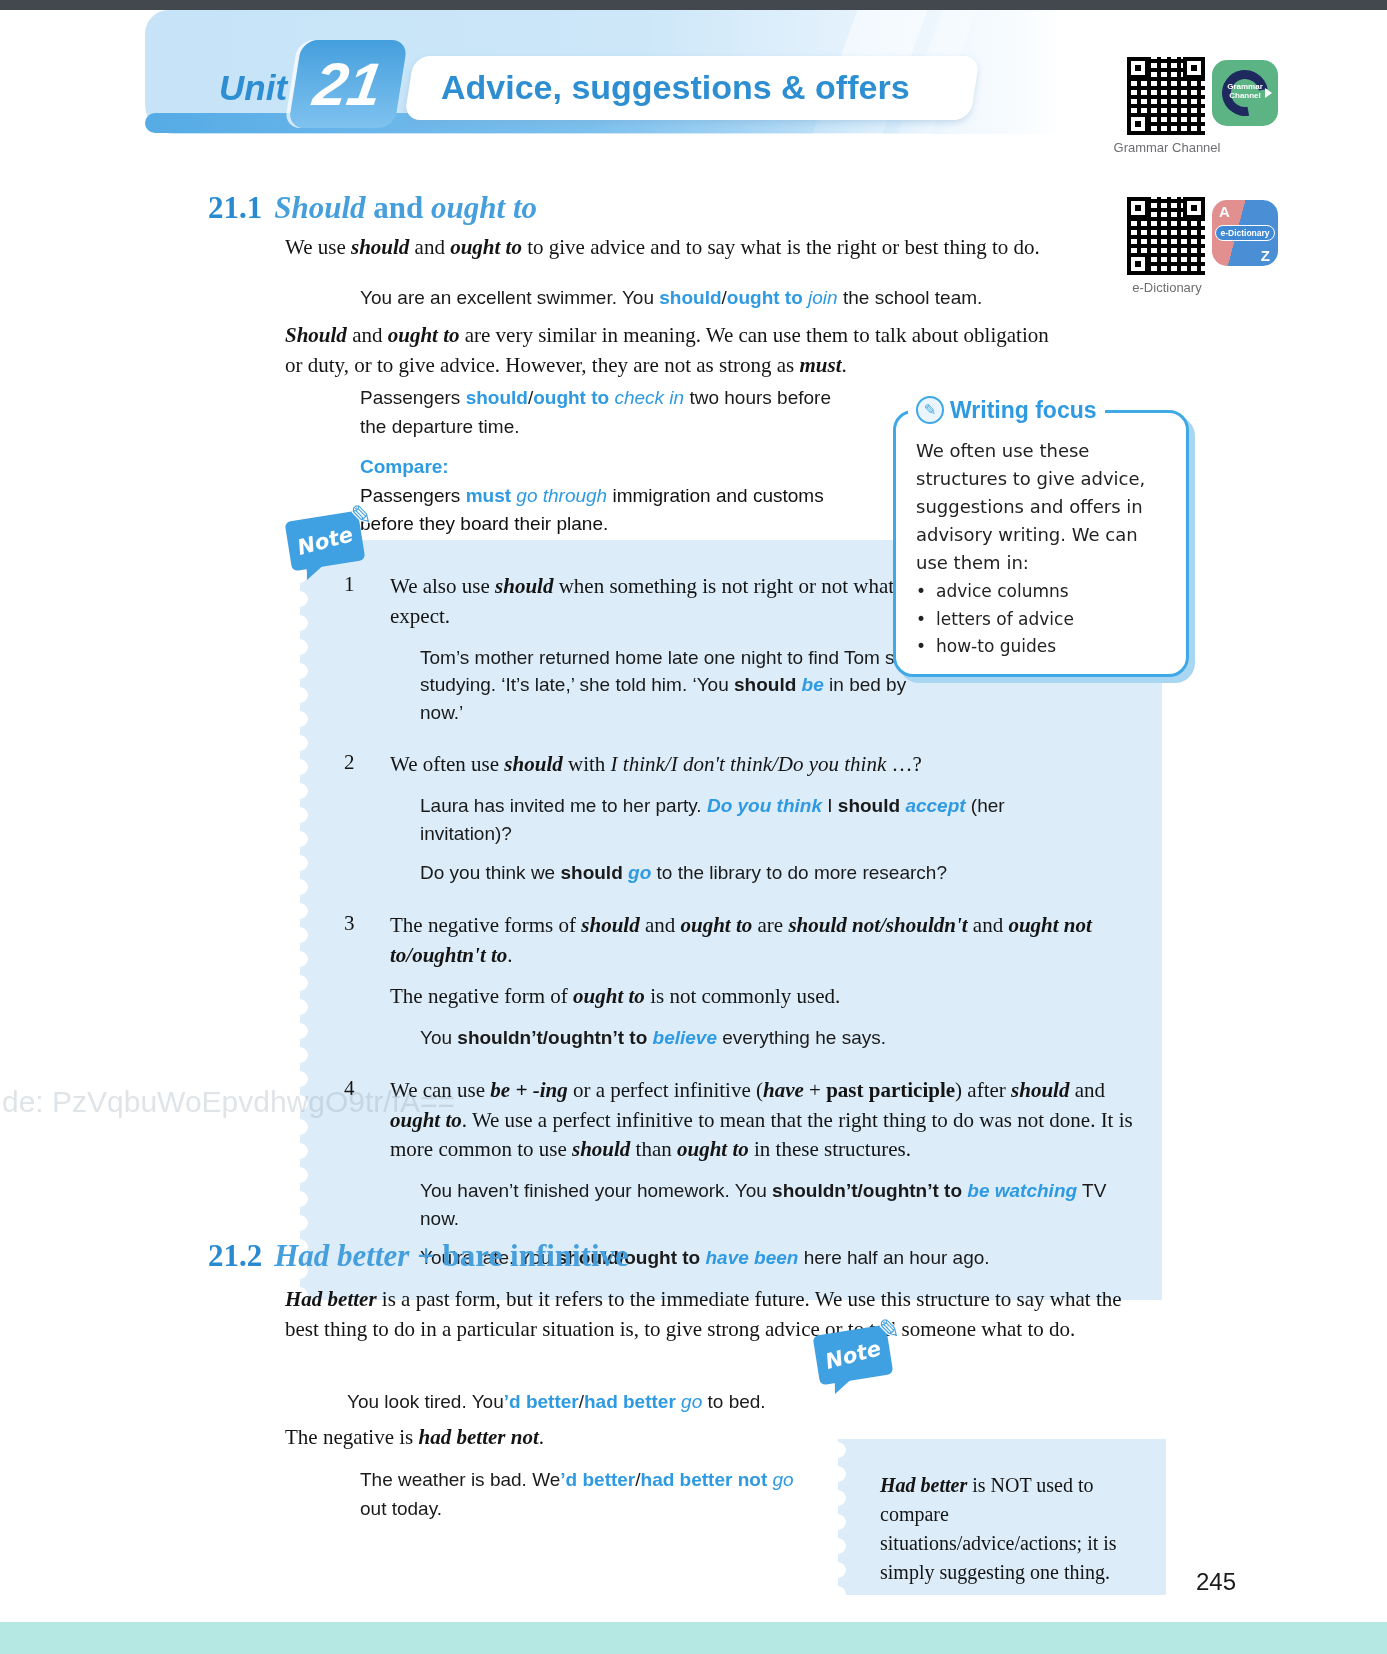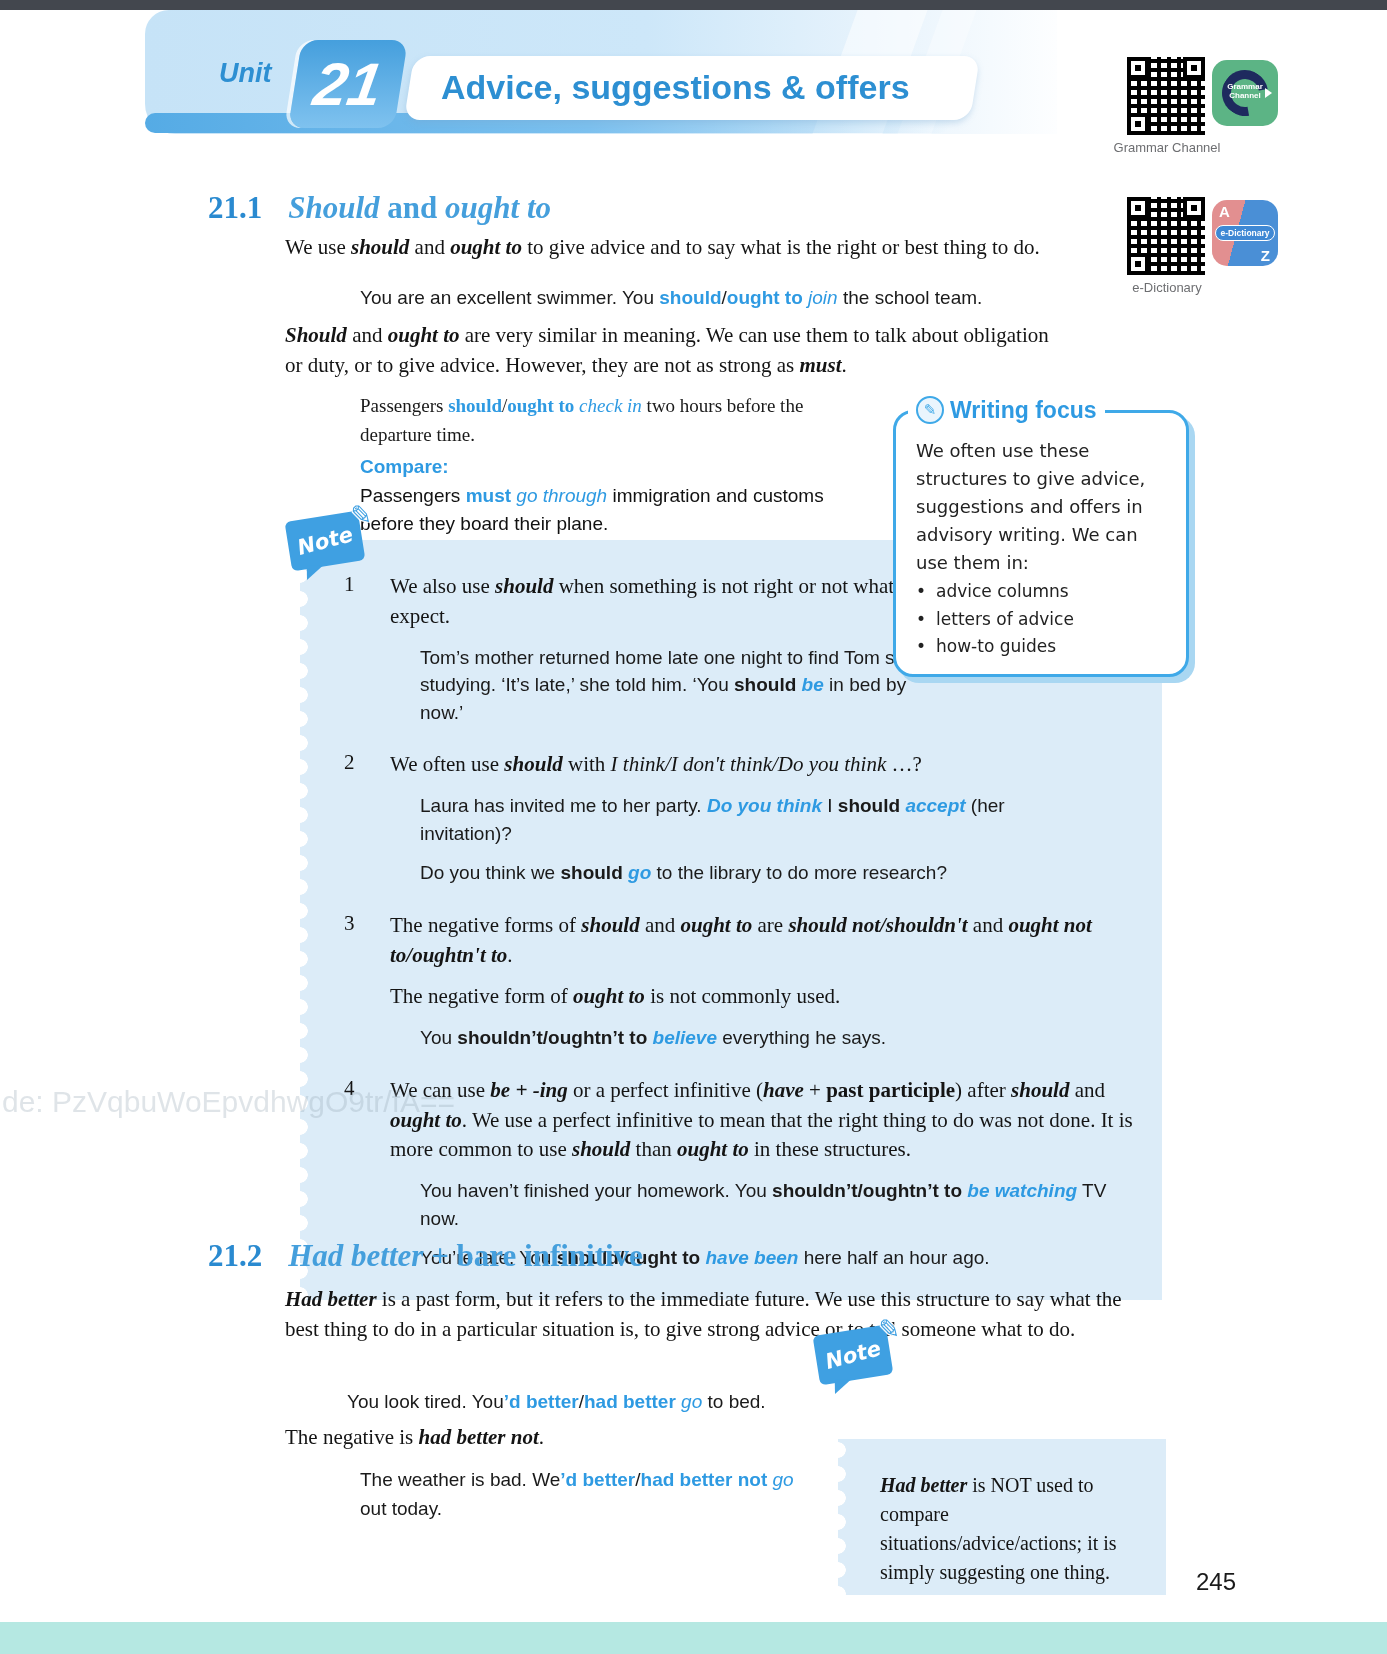--- a/index.html
+++ b/index.html
@@ -17,22 +17,22 @@
   .bottombar{position:absolute;left:0;top:1622px;width:1387px;height:32px;background:#b5e8e2;}
 
   
   .banner{position:absolute;left:145px;top:10px;width:912px;height:124px;
     background:linear-gradient(90deg,#c6e3f7 0%,#cde7f9 55%,#e7f3fc 80%,#fdfeff 100%);
     border-radius:24px 0 0 30px;overflow:visible;}
   .banner .stripe1{position:absolute;left:690px;top:0;width:70px;height:124px;background:rgba(255,255,255,0.5);transform:skewX(-20deg);}
   .banner .stripe2{position:absolute;left:775px;top:0;width:34px;height:124px;background:rgba(255,255,255,0.35);transform:skewX(-20deg);}
   .banner .underbar{position:absolute;left:0;top:103px;width:805px;height:20px;border-radius:10px;
     background:linear-gradient(90deg,#55abe5 0%,#7cc0ee 55%,rgba(190,222,246,0) 100%);}
-  .unit-label{position:absolute;left:74px;top:48px;font-family:"Liberation Sans",sans-serif;
-    font-style:italic;font-weight:bold;font-size:27px;color:#2d8fd2;}
+  .unit-label{position:absolute;left:74px;top:58px;font-family:"Liberation Sans",sans-serif;
+    font-style:italic;font-weight:bold;font-size:35px;color:#2d8fd2;}
   .unit-num{position:absolute;left:150px;top:30px;width:106px;height:88px;border-radius:16px;
     background:linear-gradient(180deg,#459fdd,#7fc2ef);transform:skewX(-9deg);
     display:flex;align-items:center;justify-content:center;box-shadow:-4px 0 0 rgba(255,255,255,0.7);}
   .unit-num span{font-family:"Liberation Sans",sans-serif;font-style:italic;font-weight:bold;
     font-size:60px;color:#fff;transform:skewX(0deg);}
   .title-tab{position:absolute;left:264px;top:46px;width:566px;height:64px;background:#fff;
     border-radius:16px;transform:skewX(-9deg);box-shadow:0 3px 6px rgba(120,170,210,0.35);}
   .title-tab .tab-text{position:absolute;left:32px;top:0;height:64px;line-height:62px;transform:skewX(9deg);
     font-family:"Liberation Sans",sans-serif;font-weight:bold;font-size:34px;color:#2d8fd2;white-space:nowrap;}
 
@@ -53,21 +53,21 @@
     font-size:8px;font-weight:bold;color:#fff;line-height:1.15;}
   .gc-play{position:absolute;right:6px;top:28px;width:0;height:0;border-left:7px solid #fff;
     border-top:5px solid transparent;border-bottom:5px solid transparent;}
   .ed-icon{background:linear-gradient(105deg,#e28f90 0 40%,#4a8fd6 40% 100%);position:relative;}
   .ed-a{position:absolute;left:7px;top:3px;font-family:"Liberation Sans",sans-serif;font-weight:bold;font-size:15px;color:#fff;}
   .ed-z{position:absolute;right:8px;bottom:2px;font-family:"Liberation Sans",sans-serif;font-weight:bold;font-size:15px;color:#fff;}
   .ed-pill{position:absolute;left:3px;top:25px;width:60px;background:#3f88d4;border:1px solid #fff;border-radius:8px;
     text-align:center;font-family:"Liberation Sans",sans-serif;font-size:8.5px;font-weight:bold;color:#fff;padding:2px 0;}
 
   
-  .section-head{position:absolute;display:flex;gap:26px;align-items:flex-start;}
+  .section-head{position:absolute;display:flex;gap:12px;align-items:flex-start;}
   .sec-num{font-weight:bold;font-size:31px;color:var(--head-blue);}
   .sec-title{font-weight:bold;font-size:31px;color:var(--title-blue);}
   .sec-title .seg-i{font-style:italic;}
 
   .serif-par{position:absolute;font-size:21px;line-height:1.42;color:#141414;}
   .sans-ex{position:absolute;font-family:"Liberation Sans",sans-serif;font-size:19px;line-height:1.5;color:#1a1a1a;}
 
   .seg-n{} .seg-b{font-weight:bold;} .seg-i{font-style:italic;} .seg-bi{font-weight:bold;font-style:italic;}
   .seg-lb{color:var(--blue);font-weight:bold;}
   .seg-li{color:var(--blue);font-style:italic;}
@@ -167,21 +167,21 @@
   <span class="sec-num">21.1</span>
   <span class="sec-title"><span class="seg-i">Should</span><span class="seg-n"> and </span><span class="seg-i">ought to</span></span>
 </div>
 
 <div class="serif-par" style="left:285px;top:233px;width:858px;"><span class="seg-n">We use </span><span class="seg-bi">should</span><span class="seg-n"> and </span><span class="seg-bi">ought to</span><span class="seg-n"> to give advice and to say what is the right or best thing to do.</span></div>
 
 <div class="sans-ex" style="left:360px;top:284px;width:700px;"><span class="seg-n">You are an excellent swimmer. You </span><span class="seg-lb">should</span><span class="seg-n">/</span><span class="seg-lb">ought to</span><span class="seg-n"> </span><span class="seg-li">join</span><span class="seg-n"> the school team.</span></div>
 
 <div class="serif-par" style="left:285px;top:321px;width:770px;"><span class="seg-bi">Should</span><span class="seg-n"> and </span><span class="seg-bi">ought to</span><span class="seg-n"> are very similar in meaning. We can use them to talk about obligation or duty, or to give advice. However, they are not as strong as </span><span class="seg-bi">must</span><span class="seg-n">.</span></div>
 
-<div class="sans-ex" style="left:360px;top:392px;width:475px;font-family:Liberation Serif, serif;"><span class="seg-n">Passengers </span><span class="seg-lb">should</span><span class="seg-n">/</span><span class="seg-lb">ought to</span><span class="seg-n"> </span><span class="seg-li">check in</span><span class="seg-n"> two hours before the departure time.</span></div>
+<div class="sans-ex" style="left:360px;top:384px;width:475px;"><span class="seg-n">Passengers </span><span class="seg-lb">should</span><span class="seg-n">/</span><span class="seg-lb">ought to</span><span class="seg-n"> </span><span class="seg-li">check in</span><span class="seg-n"> two hours before the departure time.</span></div>
 
 <div class="compare-row" style="left:360px;top:453px;width:500px;flex-direction:column;">
   <span class="compare-label">Compare:</span>
   <span><span class="seg-n">Passengers </span><span class="seg-lb">must</span><span class="seg-n"> </span><span class="seg-li">go through</span><span class="seg-n"> immigration and customs before they board their plane.</span></span>
 </div>
 
 <div class="wf-box">
   <div class="wf-title">
     <span class="wf-pencil">✎</span>
     <span class="wf-text">Writing focus</span>

